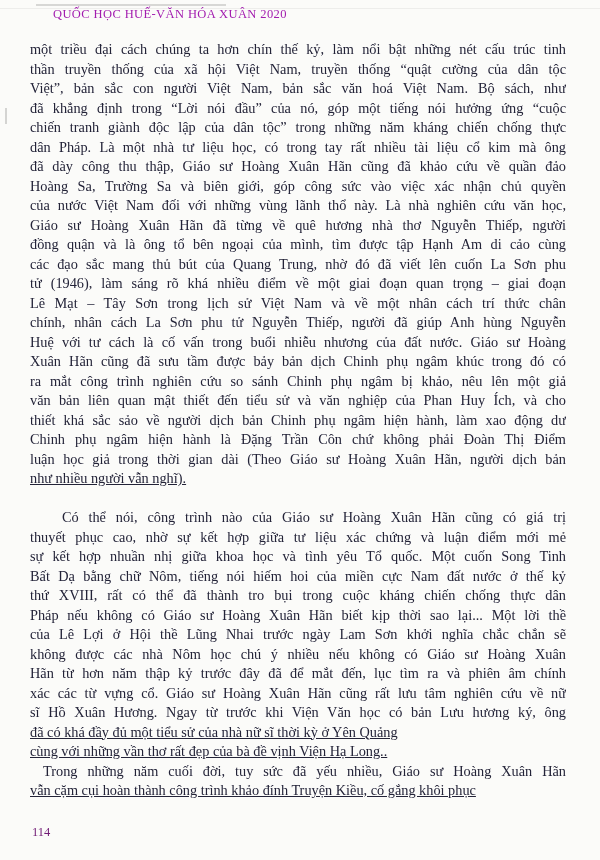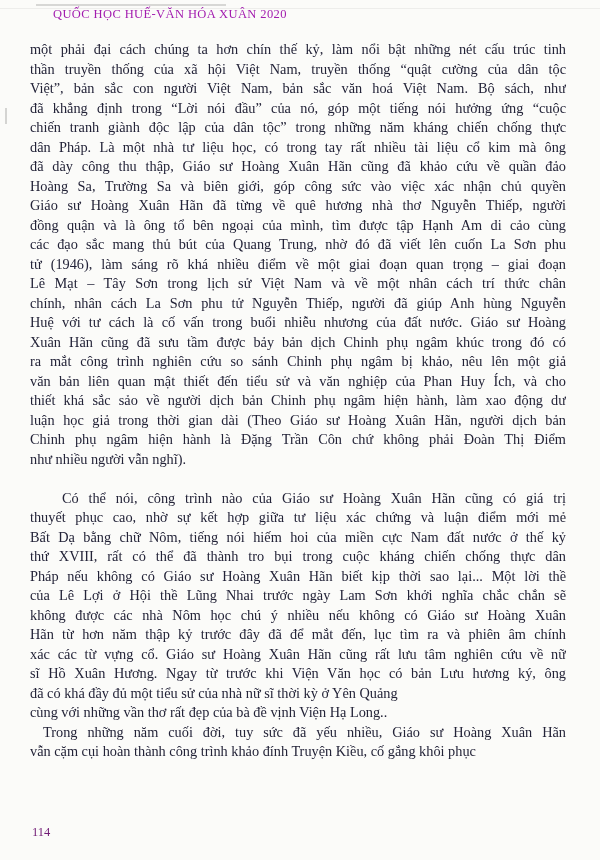--- a/index.html
+++ b/index.html
@@ -32,64 +32,66 @@
   .body-text {
     position: absolute; left: 30px; top: 40px; width: 536px;
     font-size: 14.3px; color: #232338;
   }
   .para { margin: 0; }
   .line {
     height: 19.5px; line-height: 19.5px;
     text-align: justify; text-align-last: justify;
     overflow: hidden;
   }
-  .line.short { text-align: left; text-align-last: left; }
+  .line.short { text-align: left; text-align-last: left; text-decoration: underline; }
   .page-number {
     position: absolute; left: 32px; top: 825px;
     font-size: 12.5px; color: #701a75;
   }
 </style>
 </head>
 <body>
 
 <div class="page">
   <div class="scan-artifact-top-a"></div>
   <div class="scan-artifact-top-b"></div>
   <div class="scan-artifact-left"></div>
 
   <div class="running-head">QUỐC HỌC HUẾ-VĂN HÓA XUÂN 2020</div>
 
   <div class="body-text" id="body-text">
       <div class="para">
-        <div class="line">một phải đại cách chúng ta hơn chín thế kỷ, làm nổi bật những nét cấu trúc tinh</div>
+        <div class="line">một triều đại cách chúng ta hơn chín thế kỷ, làm nổi bật những nét cấu trúc tinh</div>
         <div class="line">thần truyền thống của xã hội Việt Nam, truyền thống “quật cường của dân tộc</div>
         <div class="line">Việt”, bản sắc con người Việt Nam, bản sắc văn hoá Việt Nam. Bộ sách, như</div>
         <div class="line">đã khẳng định trong “Lời nói đầu” của nó, góp một tiếng nói hưởng ứng “cuộc</div>
         <div class="line">chiến tranh giành độc lập của dân tộc” trong những năm kháng chiến chống thực</div>
         <div class="line">dân Pháp. Là một nhà tư liệu học, có trong tay rất nhiều tài liệu cổ kim mà ông</div>
         <div class="line">đã dày công thu thập, Giáo sư Hoàng Xuân Hãn cũng đã khảo cứu về quần đảo</div>
         <div class="line">Hoàng Sa, Trường Sa và biên giới, góp công sức vào việc xác nhận chủ quyền</div>
+        <div class="line">của nước Việt Nam đối với những vùng lãnh thổ này. Là nhà nghiên cứu văn học,</div>
         <div class="line">Giáo sư Hoàng Xuân Hãn đã từng về quê hương nhà thơ Nguyễn Thiếp, người</div>
         <div class="line">đồng quận và là ông tổ bên ngoại của mình, tìm được tập Hạnh Am di cảo cùng</div>
         <div class="line">các đạo sắc mang thủ bút của Quang Trung, nhờ đó đã viết lên cuốn La Sơn phu</div>
         <div class="line">tử (1946), làm sáng rõ khá nhiều điểm về một giai đoạn quan trọng – giai đoạn</div>
         <div class="line">Lê Mạt – Tây Sơn trong lịch sử Việt Nam và về một nhân cách trí thức chân</div>
         <div class="line">chính, nhân cách La Sơn phu tử Nguyễn Thiếp, người đã giúp Anh hùng Nguyễn</div>
         <div class="line">Huệ với tư cách là cố vấn trong buổi nhiễu nhương của đất nước. Giáo sư Hoàng</div>
         <div class="line">Xuân Hãn cũng đã sưu tầm được bảy bản dịch Chinh phụ ngâm khúc trong đó có</div>
         <div class="line">ra mắt công trình nghiên cứu so sánh Chinh phụ ngâm bị khảo, nêu lên một giả</div>
         <div class="line">văn bản liên quan mật thiết đến tiểu sử và văn nghiệp của Phan Huy Ích, và cho</div>
         <div class="line">thiết khá sắc sảo về người dịch bản Chinh phụ ngâm hiện hành, làm xao động dư</div>
+        <div class="line">Chinh phụ ngâm hiện hành là Đặng Trần Côn chứ không phải Đoàn Thị Điểm</div>
         <div class="line">luận học giả trong thời gian dài (Theo Giáo sư Hoàng Xuân Hãn, người dịch bản</div>
-        <div class="line">Chinh phụ ngâm hiện hành là Đặng Trần Côn chứ không phải Đoàn Thị Điểm</div>
         <div class="line short">như nhiều người vẫn nghĩ).</div>
       </div>
       <div class="para" style="margin-top: 19.5px;">
         <div class="line" style="padding-left: 32px;">Có thể nói, công trình nào của Giáo sư Hoàng Xuân Hãn cũng có giá trị</div>
         <div class="line">thuyết phục cao, nhờ sự kết hợp giữa tư liệu xác chứng và luận điểm mới mẻ</div>
+        <div class="line">sự kết hợp nhuần nhị giữa khoa học và tình yêu Tổ quốc. Một cuốn Song Tinh</div>
         <div class="line">Bất Dạ bằng chữ Nôm, tiếng nói hiếm hoi của miền cực Nam đất nước ở thế kỷ</div>
         <div class="line">thứ XVIII, rất có thể đã thành tro bụi trong cuộc kháng chiến chống thực dân</div>
         <div class="line">Pháp nếu không có Giáo sư Hoàng Xuân Hãn biết kịp thời sao lại... Một lời thề</div>
         <div class="line">của Lê Lợi ở Hội thề Lũng Nhai trước ngày Lam Sơn khởi nghĩa chắc chắn sẽ</div>
         <div class="line">không được các nhà Nôm học chú ý nhiều nếu không có Giáo sư Hoàng Xuân</div>
         <div class="line">Hãn từ hơn năm thập kỷ trước đây đã để mắt đến, lục tìm ra và phiên âm chính</div>
         <div class="line">xác các từ vựng cổ. Giáo sư Hoàng Xuân Hãn cũng rất lưu tâm nghiên cứu về nữ</div>
         <div class="line">sĩ Hồ Xuân Hương. Ngay từ trước khi Viện Văn học có bản Lưu hương ký, ông</div>
         <div class="line short">đã có khá đầy đủ một tiểu sử của nhà nữ sĩ thời kỳ ở Yên Quảng</div>
         <div class="line short">cùng với những vần thơ rất đẹp của bà đề vịnh Viện Hạ Long..</div>

